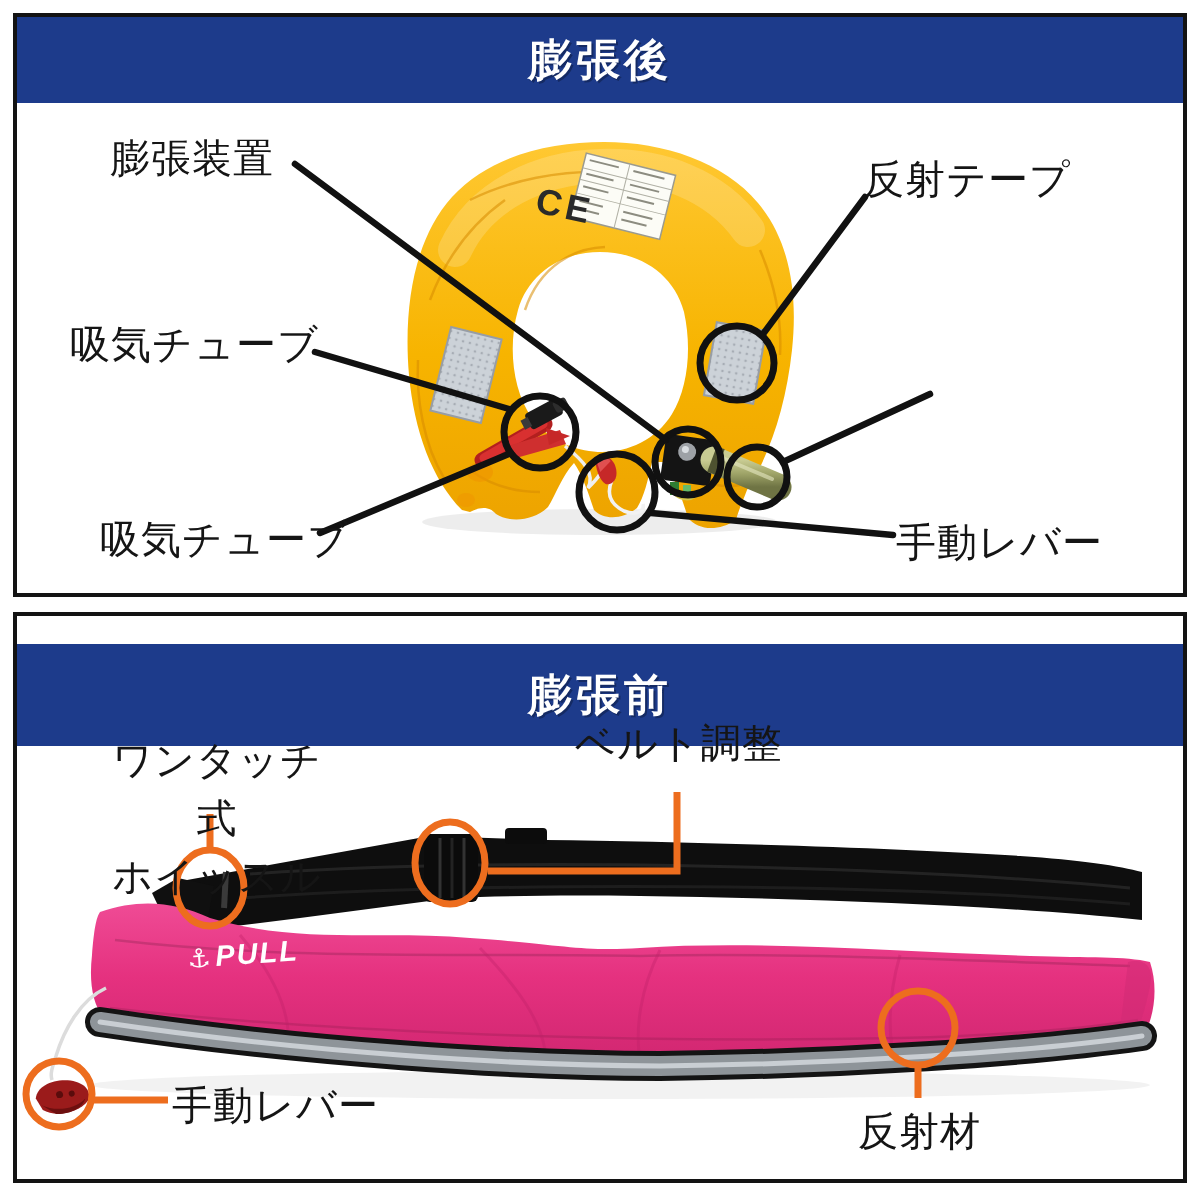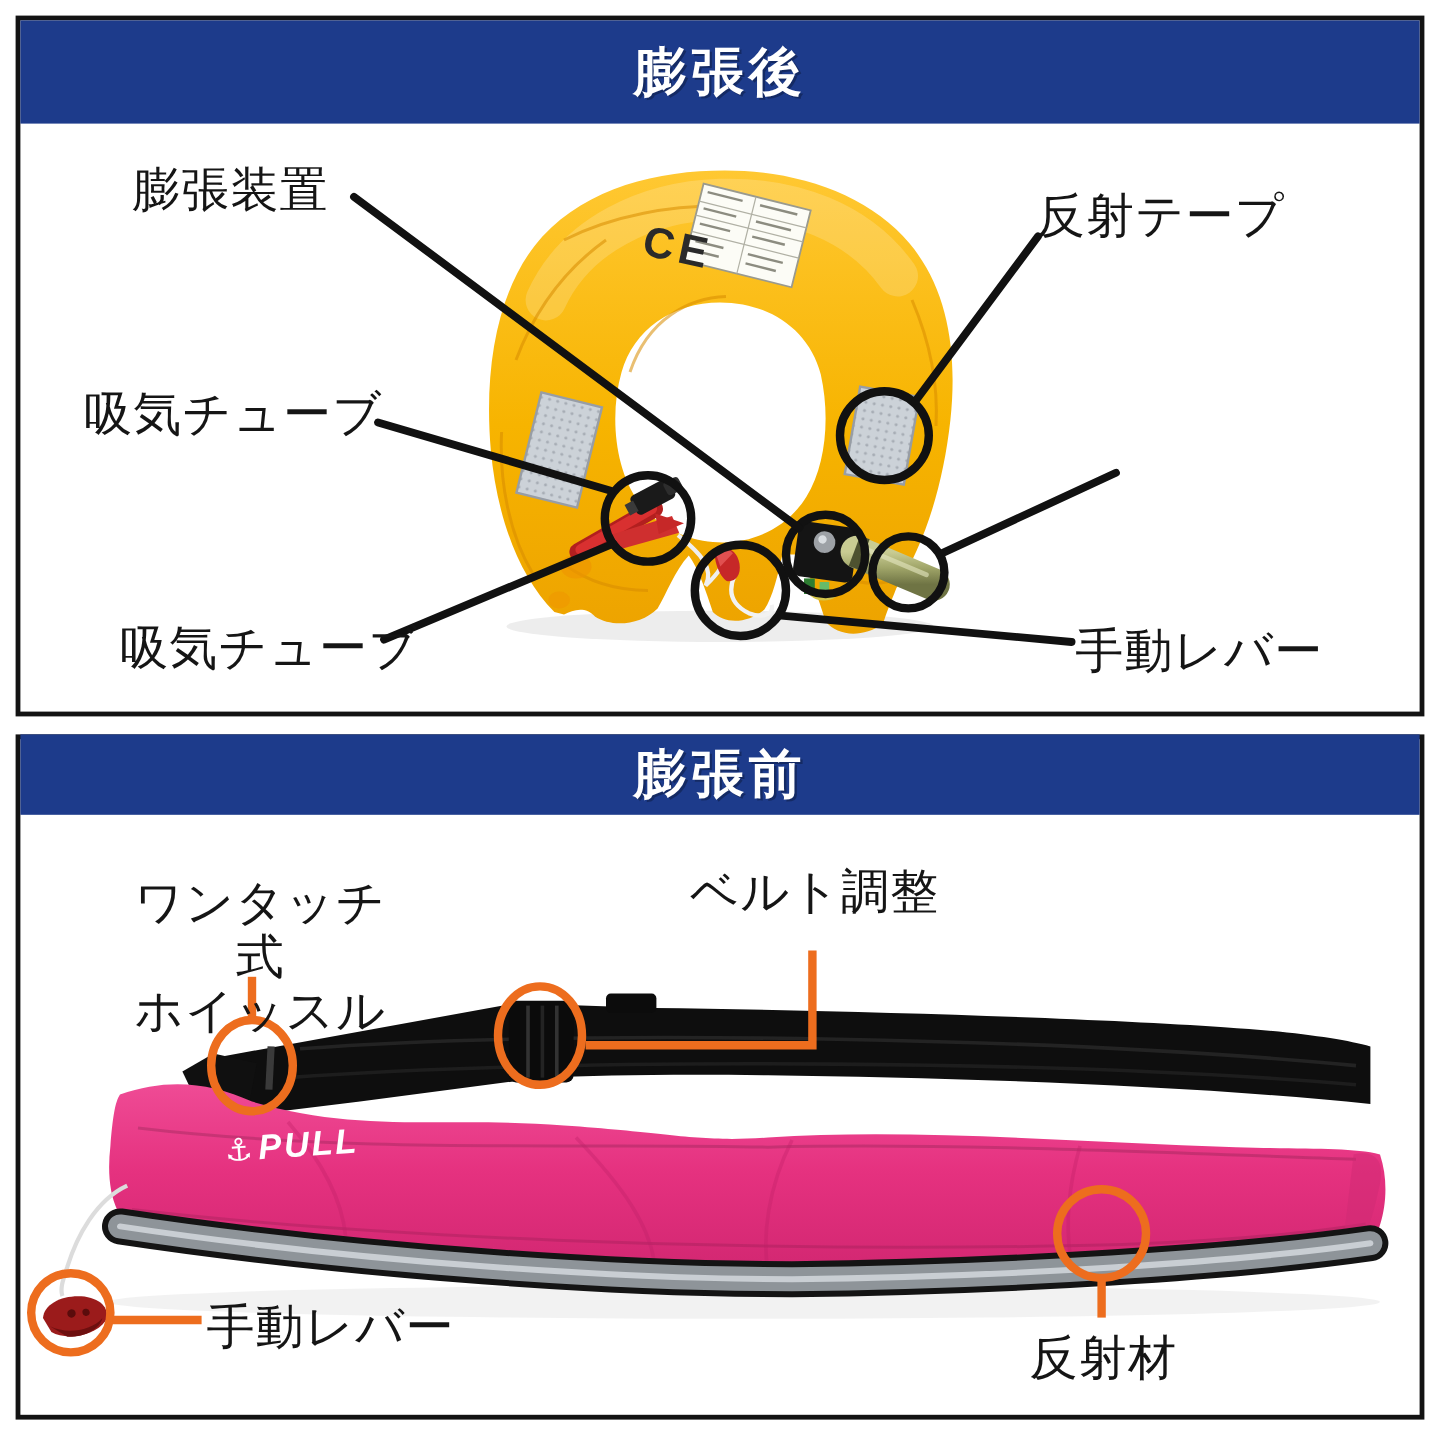--- a/index.html
+++ b/index.html
@@ -4,26 +4,26 @@
 <style>
   html,body{margin:0;padding:0;background:#fff;}
   .canvas{position:relative;width:1200px;height:1200px;background:#fff;overflow:hidden;
           font-family:"Liberation Sans","DejaVu Sans",sans-serif;}
   .panel{position:absolute;left:13px;width:1174px;border:4px solid #131313;box-sizing:border-box;background:transparent;}
   .panel.p1{top:13px;height:584px;}
   .panel.p2{top:612px;height:571px;}
   .hdr{position:absolute;left:17px;width:1166px;height:86px;background:var(--header_blue,#1d3b8b);
        display:flex;align-items:center;justify-content:center;}
   .hdr.h1{top:17px;}
-  .hdr.h2{top:612px;height:67px;}
+  .hdr.h2{top:644px;height:102px;}
   .hdr span{color:#fff;font-size:44px;font-weight:900;letter-spacing:4px;
             text-shadow:2px 2px 0 rgba(0,0,0,.28);}
   .svg-layer{position:absolute;left:0;top:0;width:1200px;height:1200px;pointer-events:none;}
   .lbl{position:absolute;font-size:40px;color:#151515;white-space:nowrap;font-weight:500;letter-spacing:1px;}
-  .lbl.center2{white-space:normal;text-align:center;line-height:45px;}
+  .lbl.center2{white-space:normal;text-align:center;line-height:58px;}
   .ann-black{stroke:var(--annotation_black,#111);stroke-width:6.5;fill:none;stroke-linecap:round;}
   .ann-bcirc{stroke:var(--annotation_black,#111);stroke-width:7;fill:none;}
   .ann-or{stroke:var(--annotation_orange,#ed6d1e);stroke-width:7;fill:none;stroke-linecap:butt;}
 </style>
 </head>
 <body>
 
 <div class="canvas">
 
   <div class="panel p1"></div>

